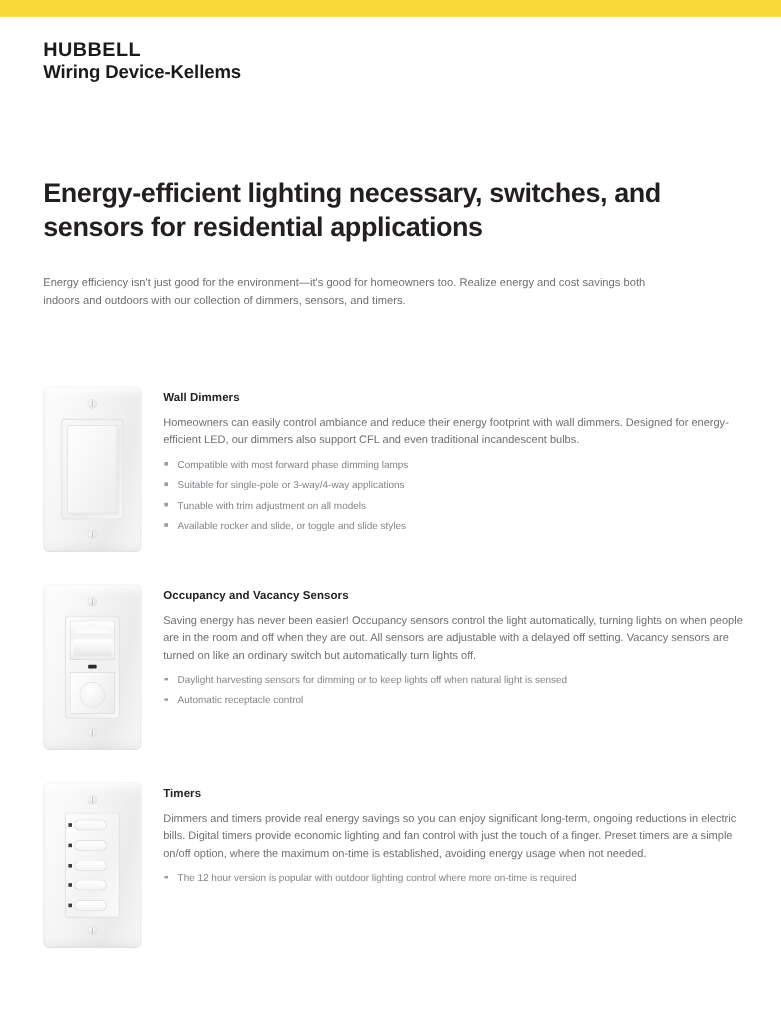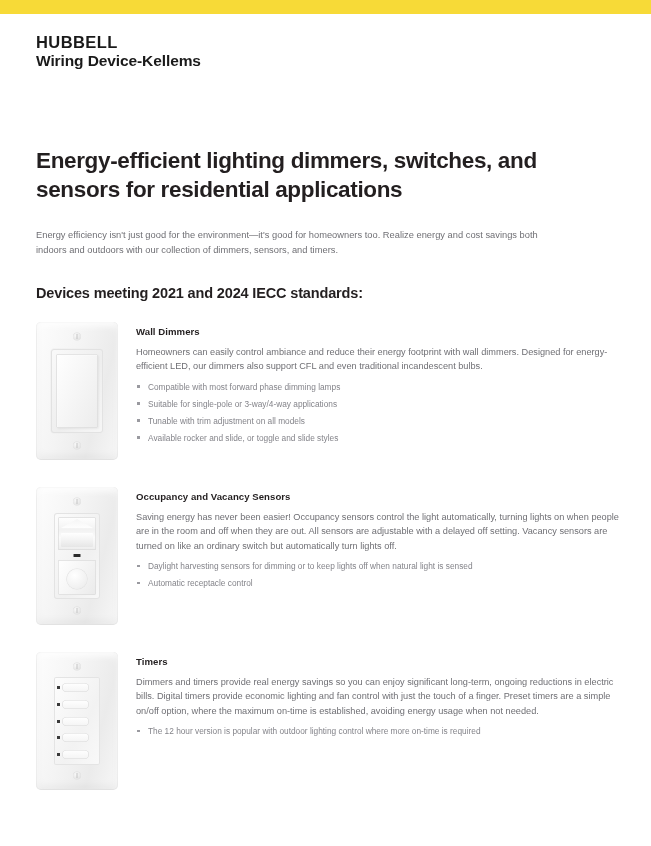--- a/index.html
+++ b/index.html
@@ -350,25 +350,24 @@
 <div class="page">
 
   <div class="top-band"></div>
 
   <div class="logo-block">
     <span class="logo-line1">HUBBELL</span>
     <span class="logo-line2">Wiring Device-Kellems</span>
   </div>
 
   <div class="hero">
-    <h1 class="hero-title">Energy-efficient lighting dimmers, switches, and sensors for residential applications</h1>
+    <h1 class="hero-title">Energy-efficient lighting necessary, switches, and sensors for residential applications</h1>
     <p class="hero-sub">Energy efficiency isn't just good for the environment—it's good for homeowners too. Realize energy and cost savings both indoors and outdoors with our collection of dimmers, sensors, and timers.</p>
   </div>
 
-  <h2 class="section-heading">Devices meeting 2021 and 2024 IECC standards:</h2>
 
   <div class="products">
 
     <div class="product-row">
       <div class="product-figure">
         <div class="plate">
           <span class="plate-screw top"></span>
           <span class="plate-screw bottom"></span>
           <div class="rocker-frame">
             <div class="rocker-paddle"></div>

